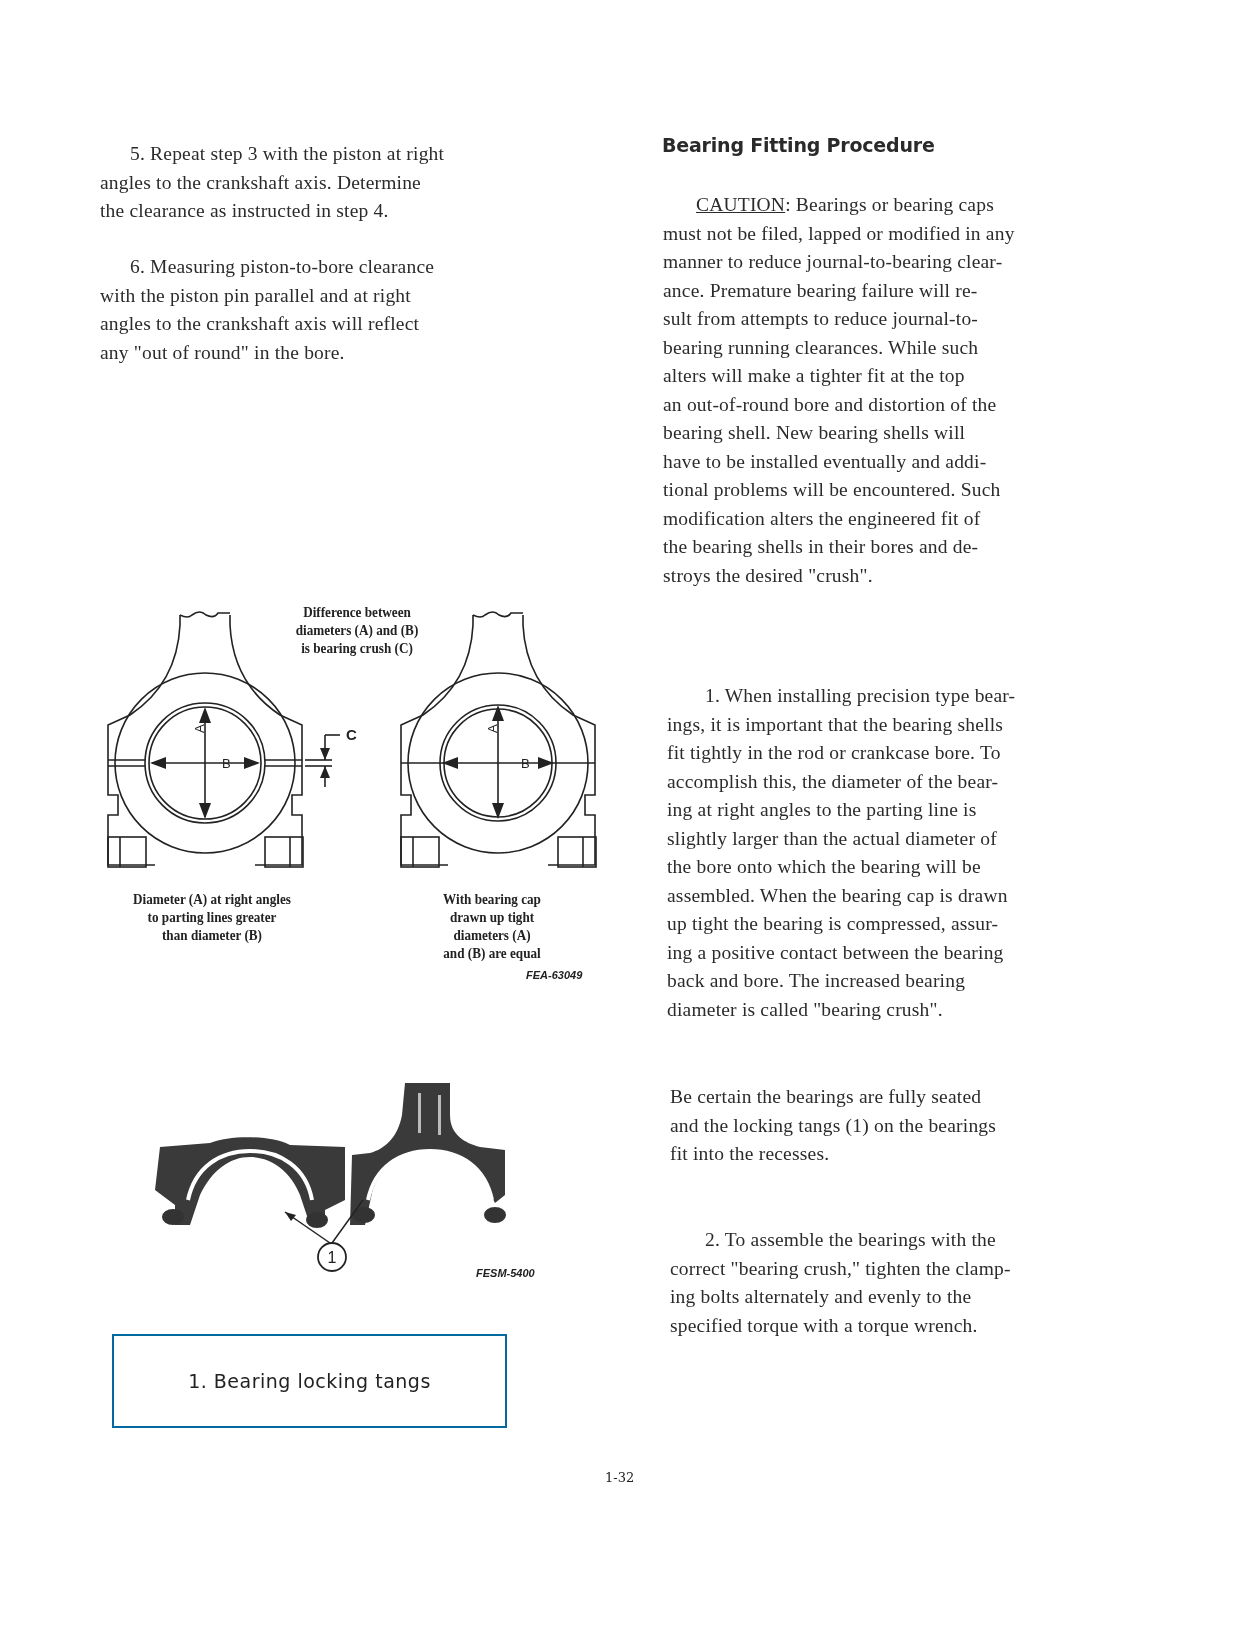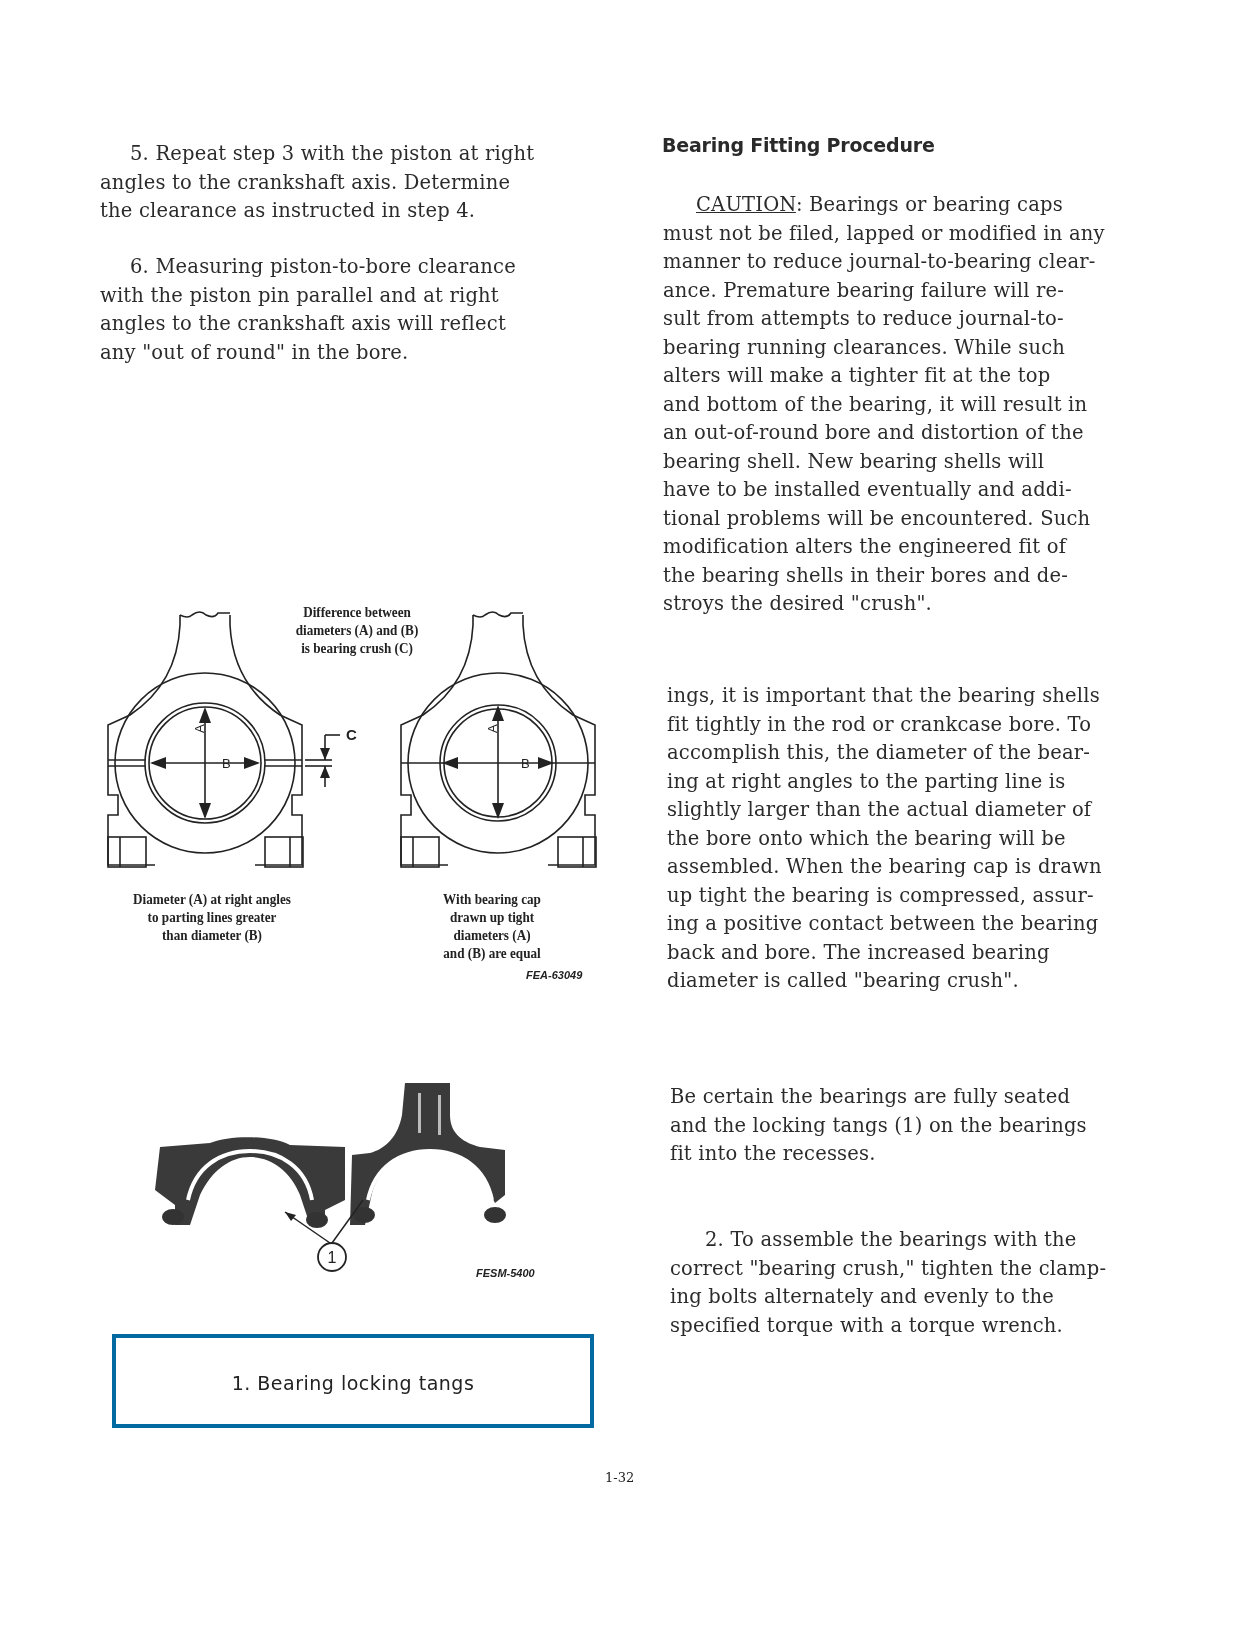--- a/index.html
+++ b/index.html
@@ -1,25 +1,25 @@
 <!DOCTYPE html>
 <html><head>
 <meta charset="utf-8">
 <style>
   html, body { margin: 0; padding: 0; background: #ffffff; }
   body { width: 1253px; height: 1642px; position: relative; overflow: hidden; color: #2a2a2a; }
   .serif { font-family: "DejaVu Serif", "Liberation Serif", serif; }
   .sans { font-family: "DejaVu Sans", "Liberation Sans", sans-serif; }
   .para { position: absolute; font-size: 19.5px; line-height: 28.5px; letter-spacing: 0.2px; color: #2b2b2b; margin: 0; }
-  .para p { margin: 0; }
+  .para p { margin: 0; font-family: Liberation Serif, serif; }
   .heading { position: absolute; left: 662px; top: 134px; font-size: 19px; font-weight: bold; color: #2a2a2a; letter-spacing: -0.2px; }
   .u { text-decoration: underline; }
   .fig-label { position: absolute; font-family: "Liberation Serif", "DejaVu Serif", serif; font-weight: bold; font-size: 15.5px; line-height: 18px; text-align: center; color: #222; transform: scaleX(0.85); transform-origin: center top; }
   .fig-code { position: absolute; font-family: "Liberation Sans", "DejaVu Sans", sans-serif; font-weight: bold; font-style: italic; font-size: 11px; color: #222; }
-  .legend-box { position: absolute; left: 112px; top: 1334px; width: 482px; height: 94px; border: 4px solid #0369a1; box-sizing: border-box; }
+  .legend-box { position: absolute; left: 112px; top: 1334px; width: 395px; height: 94px; border: 2px solid #0369a1; box-sizing: border-box; }
   .legend-text { position: absolute; left: 0; right: 0; top: 34px; text-align: center; font-size: 19px; color: #222; letter-spacing: 0.5px; }
   .page-num { position: absolute; left: 605px; top: 1470px; font-size: 13px; color: #222; }
   svg { position: absolute; overflow: visible; }
 </style>
 </head>
 <body>
 
 <div class="para serif" style="left:100px; top:140px;">
   <p style="padding-left:30px">5.  Repeat step 3 with the piston at right</p>
   <p>angles to the crankshaft axis.  Determine</p>
@@ -154,31 +154,31 @@
 <div class="heading sans">Bearing Fitting Procedure</div>
 
 <div class="para serif" style="left:663px; top:191px;">
   <p style="padding-left:33px"><span class="u">CAUTION</span><span>:  Bearings or bearing caps</span></p>
   <p>must not be filed, lapped or modified in any</p>
   <p>manner to reduce journal-to-bearing clear-</p>
   <p>ance.  Premature bearing failure will re-</p>
   <p>sult from attempts to reduce journal-to-</p>
   <p>bearing running clearances.  While such</p>
   <p>alters will make a tighter fit at the top</p>
-  <p>and bottom of the bearing, it will result in</p>
   <p>an out-of-round bore and distortion of the</p>
   <p>bearing shell.  New bearing shells will</p>
   <p>have to be installed eventually and addi-</p>
   <p>tional problems will be encountered.  Such</p>
   <p>modification alters the engineered fit of</p>
   <p>the bearing shells in their bores and de-</p>
   <p>stroys the desired "crush".</p>
 </div>
 
 <div class="para serif" style="left:667px; top:682px;">
+  <p style="padding-left:38px">1.  When installing precision type bear-</p>
   <p>ings, it is important that the bearing shells</p>
   <p>fit tightly in the rod or crankcase bore.  To</p>
   <p>accomplish this, the diameter of the bear-</p>
   <p>ing at right angles to the parting line is</p>
   <p>slightly larger than the actual diameter of</p>
   <p>the bore onto which the bearing will be</p>
   <p>assembled.  When the bearing cap is drawn</p>
   <p>up tight the bearing is compressed, assur-</p>
   <p>ing a positive contact between the bearing</p>
   <p>back and bore.  The increased bearing</p>

